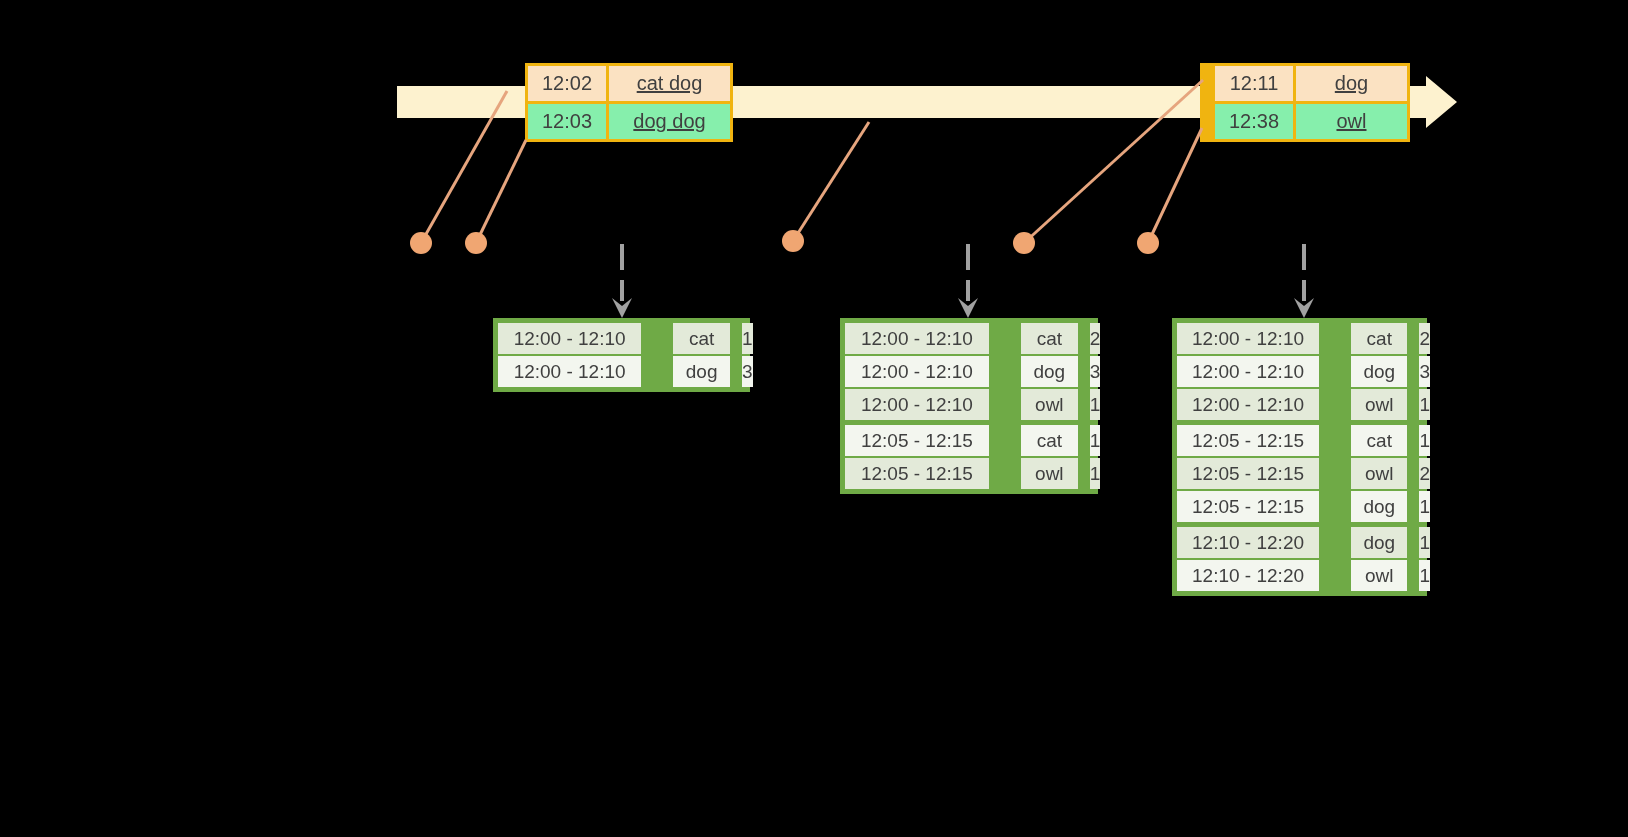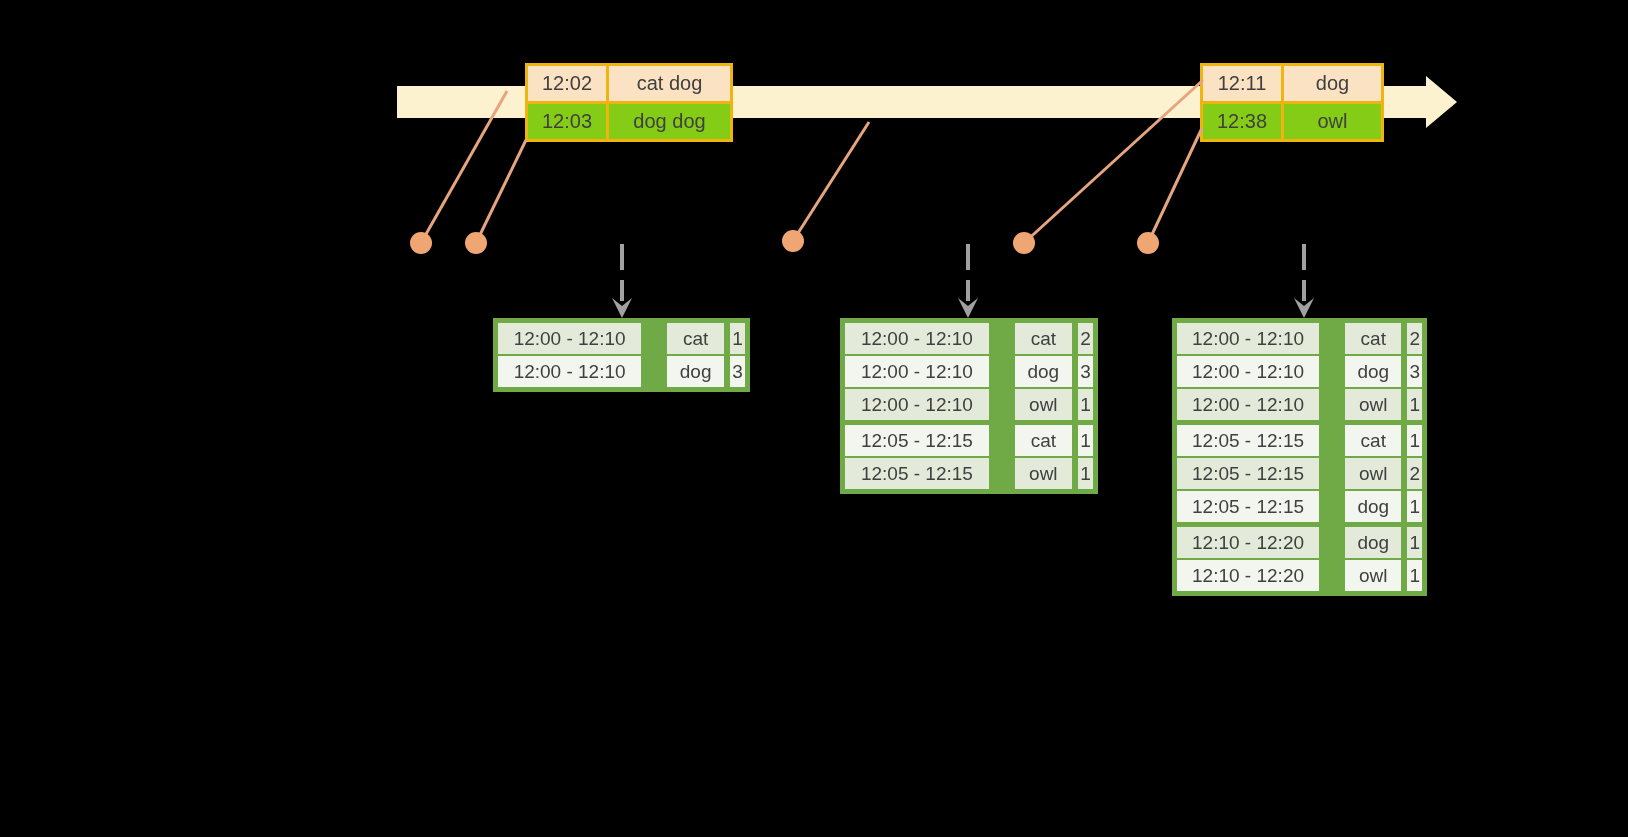--- a/index.html
+++ b/index.html
@@ -16,29 +16,29 @@
   }
   
   .ebox{
     position:absolute;background:#f0b410;border:3px solid #f0b410;
     display:flex;flex-direction:column;gap:3px;box-sizing:border-box;
   }
   .erow{display:flex;gap:3px;height:35px;}
   .ecell{display:flex;align-items:center;justify-content:center;font-size:20px;}
   .etime{width:78px;flex:0 0 auto;}
   .ebox.wide .etime{width:87px;}
-  .eval{flex:1 1 auto;}
+  .eval{flex:1 1 auto;text-decoration:underline;}
   .efill-d{background:#fbe2c2;}
-  .efill-l{background:#84cc16;}
+  .efill-l{background:#86efac;}
   
   .rtable{
     position:absolute;background:#6faa46;border:5px solid #6faa46;
     display:flex;flex-direction:column;gap:2px;box-sizing:border-box;
   }
-  .rrow{display:flex;gap:6px;height:31px;}
+  .rrow{display:flex;gap:12px;height:31px;}
   .rrow.gs{margin-top:3px;}
   .rcell{display:flex;align-items:center;justify-content:center;font-size:19px;}
   .c-win{flex:0 0 58%;}
   .c-key{flex:0 0 23%;margin-left:20px;}
   .c-cnt{flex:1 1 auto;}
   .rfill-d{background:#e3ead9;}
   .rfill-l{background:#f3f6ef;}
   
   .overlay{position:absolute;left:0;top:0;pointer-events:none;}
 </style>
@@ -55,21 +55,21 @@
       <div class="ecell etime efill-d">12:02</div>
       <div class="ecell eval efill-d">cat dog</div>
     </div>
     <div class="erow">
       <div class="ecell etime efill-l">12:03</div>
       <div class="ecell eval efill-l">dog dog</div>
     </div>
   </div>
 
 
-  <div class="ebox" style="left:1200px;top:63px;width:184px;">
+  <div class="ebox" style="left:1200px;top:63px;width:210px;padding-left:12px;">
     <div class="erow">
       <div class="ecell etime efill-d">12:11</div>
       <div class="ecell eval efill-d">dog</div>
     </div>
     <div class="erow">
       <div class="ecell etime efill-l">12:38</div>
       <div class="ecell eval efill-l">owl</div>
     </div>
   </div>
 

